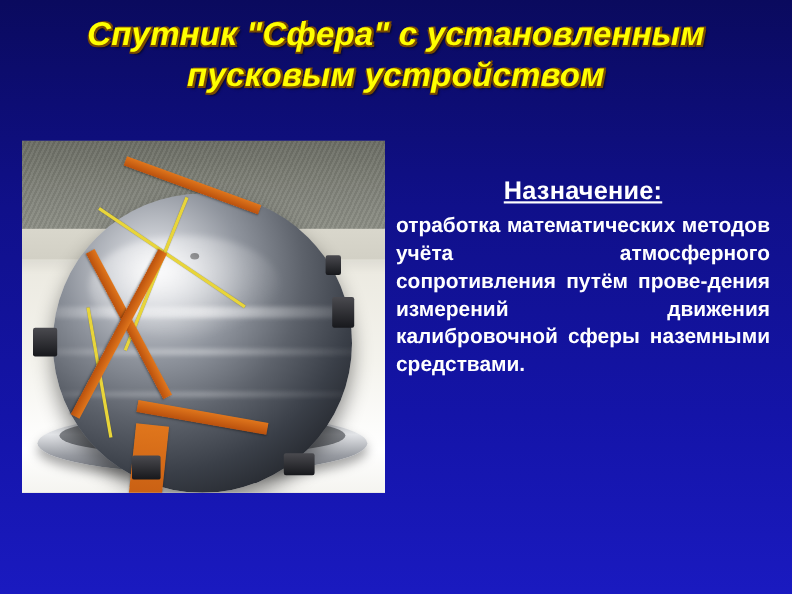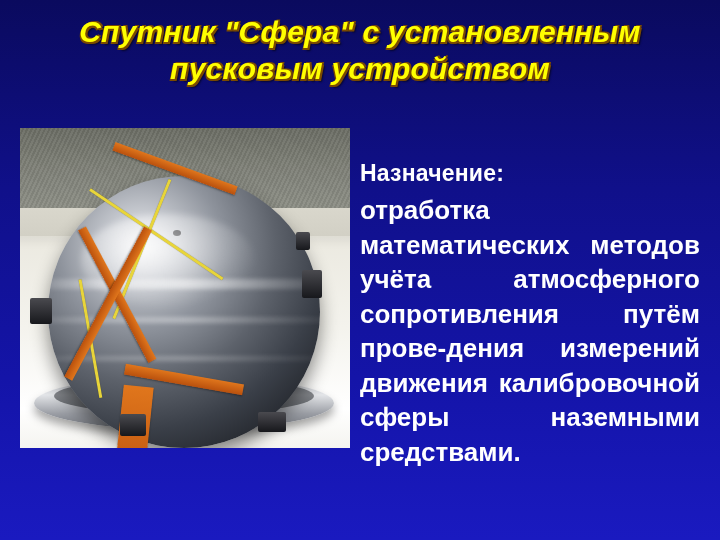--- a/index.html
+++ b/index.html
@@ -175,26 +175,28 @@
     left: 360px;
     top: 160px;
     width: 340px;
     color: #ffffff;
   }
   .heading {
     font-family: "Liberation Sans", sans-serif;
     font-size: 23px;
     font-weight: bold;
     color: #ffffff;
+    text-decoration: underline;
     margin: 0 0 6px 0;
     letter-spacing: 0.2px;
+    text-align: center;
   }
   .body-text {
     font-family: "Liberation Sans", sans-serif;
-    font-size: 26px;
+    font-size: 19px;
     font-weight: bold;
     line-height: 1.33;
     color: #ffffff;
     margin: 0;
     white-space: pre-line;
     text-align: justify;
   }
 </style>
 </head>
 <body>

